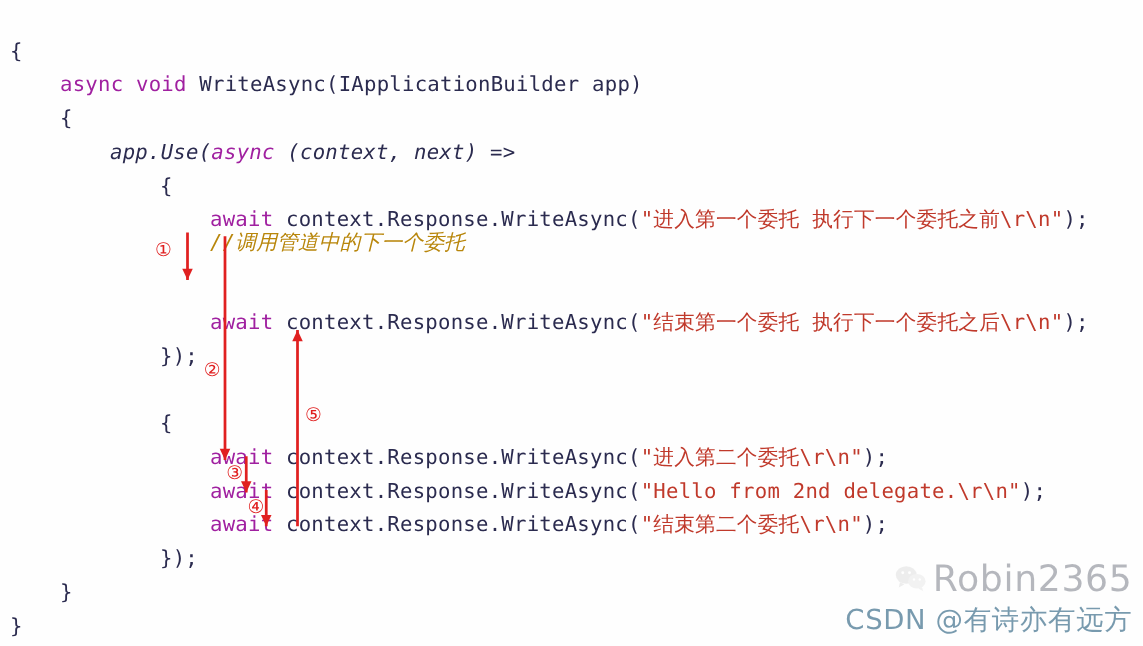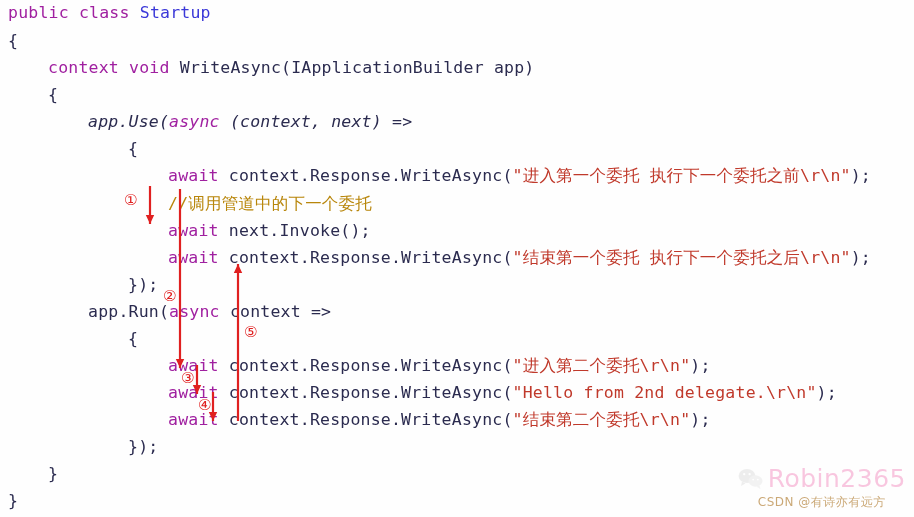--- a/index.html
+++ b/index.html
@@ -66,49 +66,46 @@
     user-select: none;
   }
   #wm-top {
     display: flex;
     align-items: center;
     justify-content: flex-end;
     gap: 4px;
     opacity: 0.30;
   }
   #wm-name {
-    font-size: 25px;
-    color: #ec4899;
+    font-size: 29px;
+    color: #0f172a;
     letter-spacing: 0.5px;
   }
   #wm-bottom {
     margin-top: 1px;
-    font-size: 12px;
-    color: #a16207;
+    font-size: 22px;
+    color: #0c4a6e;
     opacity: 0.55;
     letter-spacing: 0.5px;
     text-align: center;
   }
 </style>
 </head>
 <body>
 
 <div id="code-surface">
-    <div class="code-line" style="top: 4px; left: 8px;"><span class="kw">public class </span><span class="type">Startup</span></div>
     <div class="code-line" style="top: 32px; left: 8px;"><span class="plain">{</span></div>
-    <div class="code-line" style="top: 59px; left: 48px;"><span class="kw">context void </span><span class="plain">WriteAsync(IApplicationBuilder app)</span></div>
+    <div class="code-line" style="top: 59px; left: 48px;"><span class="kw">async void </span><span class="plain">WriteAsync(IApplicationBuilder app)</span></div>
     <div class="code-line" style="top: 86px; left: 48px;"><span class="plain">{</span></div>
     <div class="code-line" style="top: 113px; left: 88px; font-style: italic;"><span class="plain">app.Use(</span><span class="kw">async</span><span class="plain"> (context, next) =&gt;</span></div>
     <div class="code-line" style="top: 140px; left: 128px;"><span class="plain">{</span></div>
     <div class="code-line" style="top: 167px; left: 168px;"><span class="kw">await</span><span class="plain"> context.Response.WriteAsync(</span><span class="str">"进入第一个委托 执行下一个委托之前\r\n"</span><span class="plain">);</span></div>
-    <div class="code-line" style="top: 195px; left: 168px;"><span class="cmt">//调用管道中的下一个委托</span></div>
-    <div class="code-line" style="top: 222px; left: 168px;"><span class="kw">await</span><span class="plain"> next.Invoke();</span></div>
+    <div class="code-line" style="top: 185px; left: 168px; font-style: italic;"><span class="cmt">//调用管道中的下一个委托</span></div>
     <div class="code-line" style="top: 249px; left: 168px;"><span class="kw">await</span><span class="plain"> context.Response.WriteAsync(</span><span class="str">"结束第一个委托 执行下一个委托之后\r\n"</span><span class="plain">);</span></div>
     <div class="code-line" style="top: 276px; left: 128px;"><span class="plain">});</span></div>
-    <div class="code-line" style="top: 303px; left: 88px;"><span class="plain">app.Run(</span><span class="kw">async</span><span class="plain"> context =&gt;</span></div>
     <div class="code-line" style="top: 330px; left: 128px;"><span class="plain">{</span></div>
     <div class="code-line" style="top: 357px; left: 168px;"><span class="kw">await</span><span class="plain"> context.Response.WriteAsync(</span><span class="str">"进入第二个委托\r\n"</span><span class="plain">);</span></div>
     <div class="code-line" style="top: 384px; left: 168px;"><span class="kw">await</span><span class="plain"> context.Response.WriteAsync(</span><span class="str">"Hello from 2nd delegate.\r\n"</span><span class="plain">);</span></div>
     <div class="code-line" style="top: 411px; left: 168px;"><span class="kw">await</span><span class="plain"> context.Response.WriteAsync(</span><span class="str">"结束第二个委托\r\n"</span><span class="plain">);</span></div>
     <div class="code-line" style="top: 438px; left: 128px;"><span class="plain">});</span></div>
     <div class="code-line" style="top: 465px; left: 48px;"><span class="plain">}</span></div>
     <div class="code-line" style="top: 492px; left: 8px;"><span class="plain">}</span></div>
   </div>
 
 <div id="annotations">

